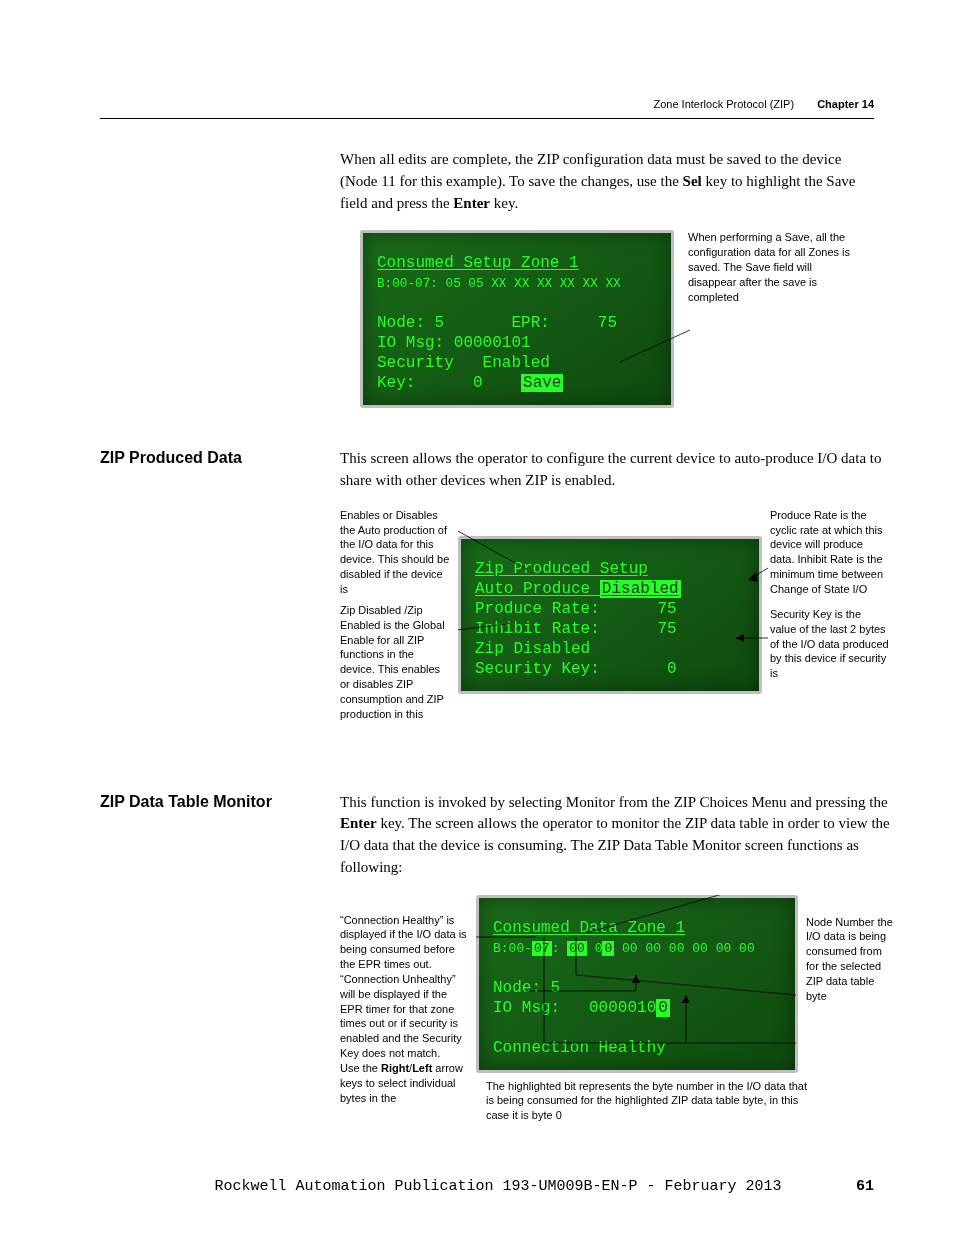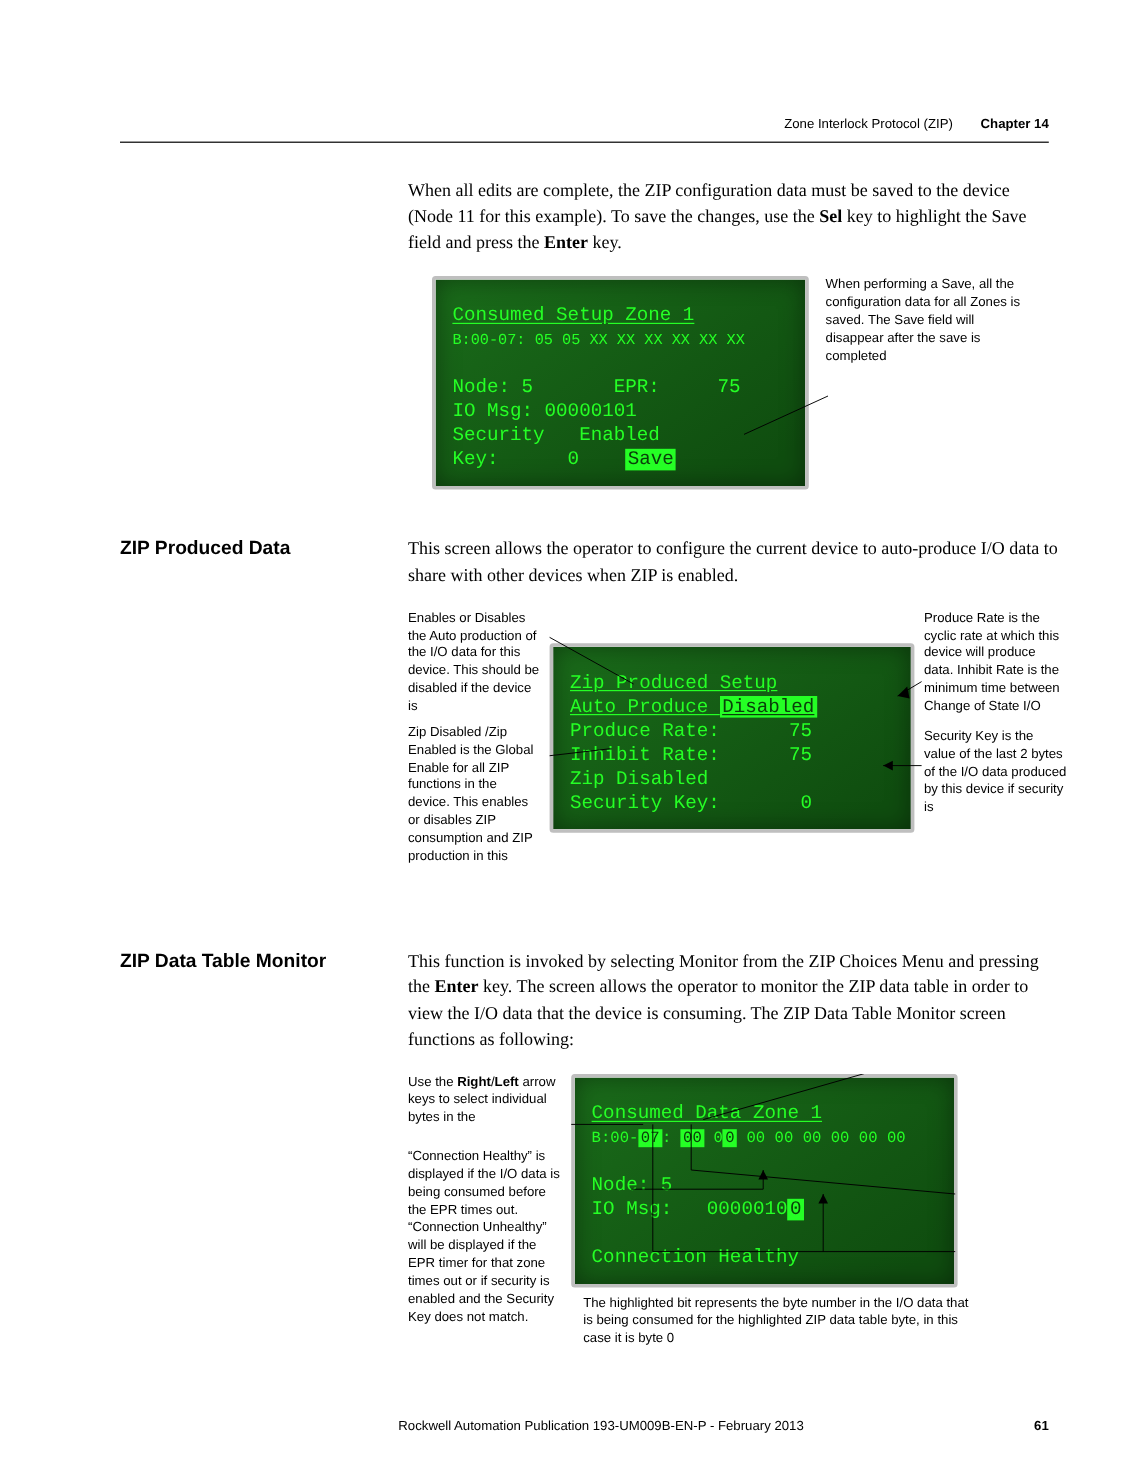--- a/index.html
+++ b/index.html
@@ -102,22 +102,22 @@
     color: #0a400a;
     padding: 0 2px;
   }
   .footer {
     position: absolute;
     bottom: 40px;
     left: 100px;
     right: 80px;
     display: flex;
     justify-content: space-between;
-    font-family: Liberation Sans, sans-serif;
-    font-size: 11px;
+    font-family: Liberation Mono, monospace;
+    font-size: 15px;
     margin-top: 10px;
   }
   .footer .pub {
     flex: 1;
     text-align: center;
   }
   .footer .pageno {
     font-weight: bold;
   }
   .pointer-line {
@@ -225,24 +225,24 @@
       <h2 class="section-heading">ZIP Data Table Monitor</h2>
     </div>
     <div class="right-col">
       <p class="body-text">
         <span>This function is invoked by selecting Monitor from the ZIP Choices Menu and pressing the </span><span class="keyword">Enter</span><span> key. The screen allows the operator to monitor the ZIP data table in order to view the I/O data that the device is consuming. The ZIP Data Table Monitor screen functions as following:</span>
       </p>
 
       <div class="monitor-fig">
         <div style="display:flex;gap:8px;align-items:flex-start;">
           <div style="flex:0 0 128px;">
+            <div class="callout" style="margin-top:18px;">“Connection Healthy” is displayed if the I/O data is being consumed before the EPR times out. “Connection Unhealthy” will be displayed if the EPR timer for that zone times out or if security is enabled and the Security Key does not match.</div>
             <div class="callout">
               <span>Use the </span><b>Right</b><span>/</span><b>Left</b><span> arrow keys to select individual bytes in the</span>
             </div>
-            <div class="callout" style="margin-top:18px;">“Connection Healthy” is displayed if the I/O data is being consumed before the EPR times out. “Connection Unhealthy” will be displayed if the EPR timer for that zone times out or if security is enabled and the Security Key does not match.</div>
           </div>
 
           <div style="flex:1;">
             <div style="display:flex;gap:8px;align-items:flex-start;">
               <div class="fig-wrap">
                 <div class="lcd" style="width:288px;"><span class="title">Consumed Data Zone 1</span>
 <span style="font-size:13px;"><span>B:00-</span><span class="inv">07</span><span>: </span><span class="inv">00</span><span> 0</span><span class="inv">0</span><span> 00 00 00 00 00 00</span></span>
 
 <span>Node: 5</span>
 <span>IO Msg:   0000010</span><span class="inv">0</span>
@@ -252,20 +252,21 @@
                   <line class="pointer-line" x1="-4" y1="42" x2="60" y2="42"></line>
                   <polyline class="pointer-line" points="250,-2 110,38"></polyline>
                   <polyline class="pointer-line" points="100,42 100,80 320,100"></polyline>
                   <polyline class="pointer-line" points="160,80 160,96 50,96"></polyline>
                   <polygon class="arrow-head" points="160,80 156,88 164,88"></polygon>
                   <polyline class="pointer-line" points="68,42 68,148 320,148"></polyline>
                   <polyline class="pointer-line" points="210,100 210,148"></polyline>
                   <polygon class="arrow-head" points="210,100 206,108 214,108"></polygon>
                 </svg>
               </div>
+              <div class="callout" style="flex:0 0 90px;margin-top:20px;">Node Number the I/O data is being consumed from for the selected ZIP data table byte</div>
             </div>
             <div class="callout-below" style="margin-left:10px;max-width:330px;">The highlighted bit represents the byte number in the I/O data that is being consumed for the highlighted ZIP data table byte, in this case it is byte 0</div>
           </div>
         </div>
       </div>
     </div>
   </div>
 
   <div class="footer">
     <span style="width:40px;"></span>

